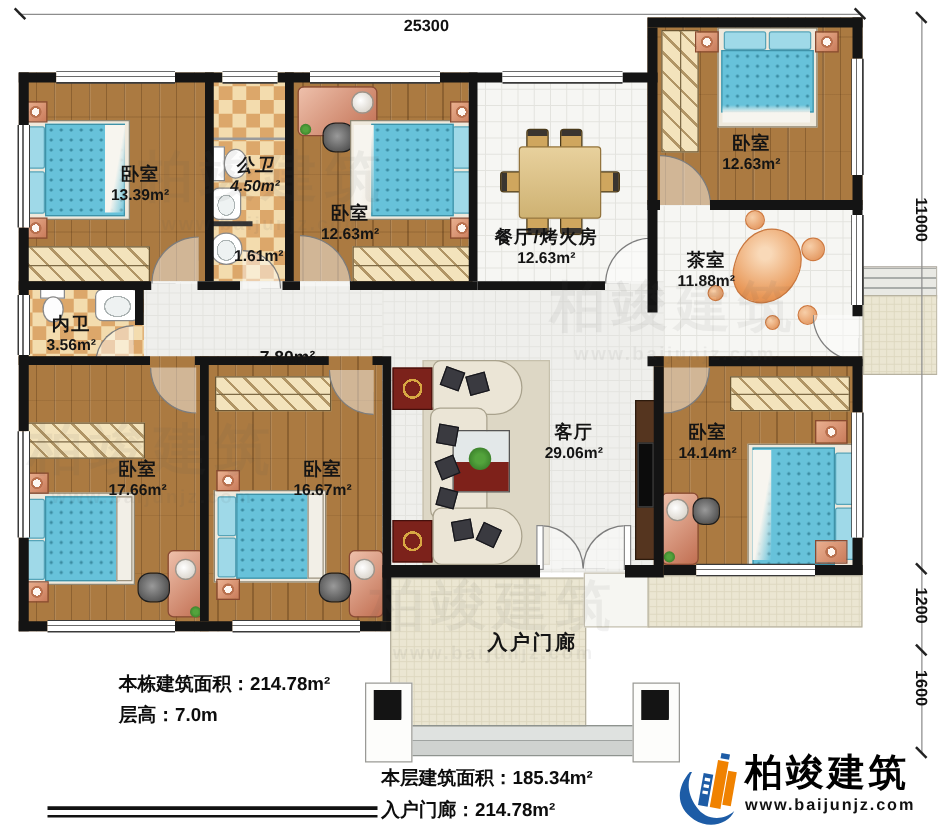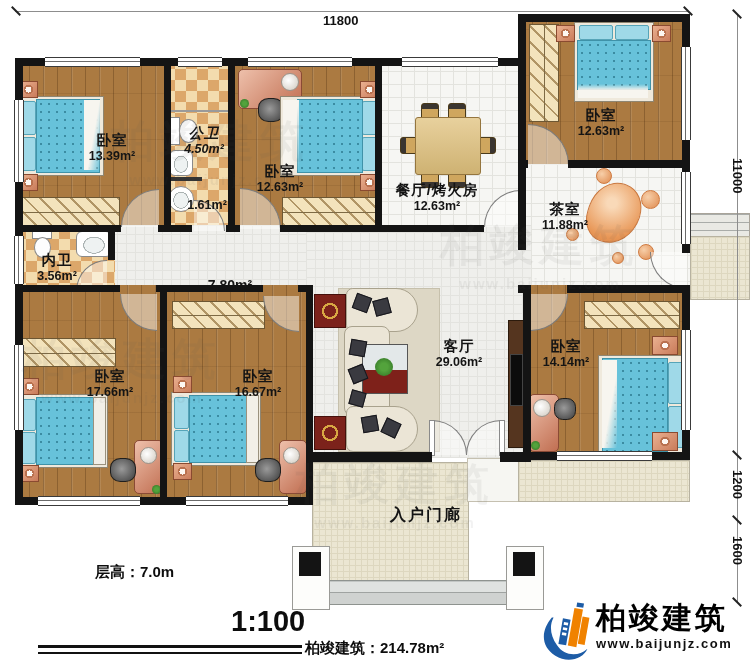--- a/index.html
+++ b/index.html
@@ -377,21 +377,21 @@
     <div class="rarea">14.14m²</div>
   </div>
   <div class="rlabel big" style="left:426px;top:505px;">
     <div class="rname">入户门廊</div>
 
   </div>
 
   <div class="dimline" style="left:15px;top:11px;width:673px;height:1px;"></div>
   <div class="tick" style="left:10px;top:10px;"></div>
   <div class="tick" style="left:682px;top:10px;"></div>
-  <div class="dimtext" style="left:323px;top:13px;">11800</div>
+  <div class="dimtext" style="left:323px;top:13px;">25300</div>
   <div class="dimline" style="left:737px;top:14px;width:1px;height:589px;"></div>
   <div class="tick" style="left:731px;top:13px;"></div>
   <div class="tick" style="left:731px;top:454px;"></div>
   <div class="tick" style="left:731px;top:519px;"></div>
   <div class="tick" style="left:731px;top:601px;"></div>
   <div class="dimtext vdim" style="left:745px;top:158px;">11000</div>
   <div class="dimtext vdim" style="left:745px;top:470px;">1200</div>
   <div class="dimtext vdim" style="left:745px;top:536px;">1600</div>
 
   <div class="wm" style="left:110px;top:112px;">
@@ -404,27 +404,32 @@
   </div>
   <div class="wm" style="left:22px;top:330px;">
     <div class="t1">柏竣建筑</div>
     <div class="t2">www.baijunjz.com</div>
   </div>
   <div class="wm" style="left:295px;top:455px;">
     <div class="t1">柏竣建筑</div>
     <div class="t2">www.baijunjz.com</div>
   </div>
 
+  <div class="ftext" style="left:95px;top:538px;">
+    <span>本栋建筑面积：</span><span>214.78m²</span>
+  </div>
   <div class="ftext" style="left:95px;top:563px;">
     <span>层高：</span><span>7.0m</span>
   </div>
-  <div class="scale" style="left:231px;top:605px;">1:100</div>
   <div class="titleline" style="left:38px;top:645px;width:264px;"></div>
+  <div class="ftext" style="left:305px;top:613px;">
+    <span>本层建筑面积：</span><span>185.34m²</span>
+  </div>
   <div class="ftext" style="left:305px;top:639px;">
-    <span>柏竣建筑：</span><span>214.78m²</span>
+    <span>入户门廊：</span><span>214.78m²</span>
   </div>
 
   <div class="abs" style="left:538px;top:596px;width:52px;height:64px;z-index:8;">
     <svg width="52" height="64" viewBox="0 0 60 72">
       <path d="M16 24 C4 38 2 56 20 68 C34 77 52 72 57 60 C46 70 30 68 22 56 C14 45 13 33 18 24 Z" fill="#1d5ca6"></path>
       <g transform="rotate(10 40 36)">
         <rect x="27" y="27" width="9" height="30" fill="#1d5ca6"></rect>
         <rect x="29" y="31" width="5" height="3" fill="#ffffff"></rect>
         <rect x="29" y="37" width="5" height="3" fill="#ffffff"></rect>
         <rect x="29" y="43" width="5" height="3" fill="#ffffff"></rect>

